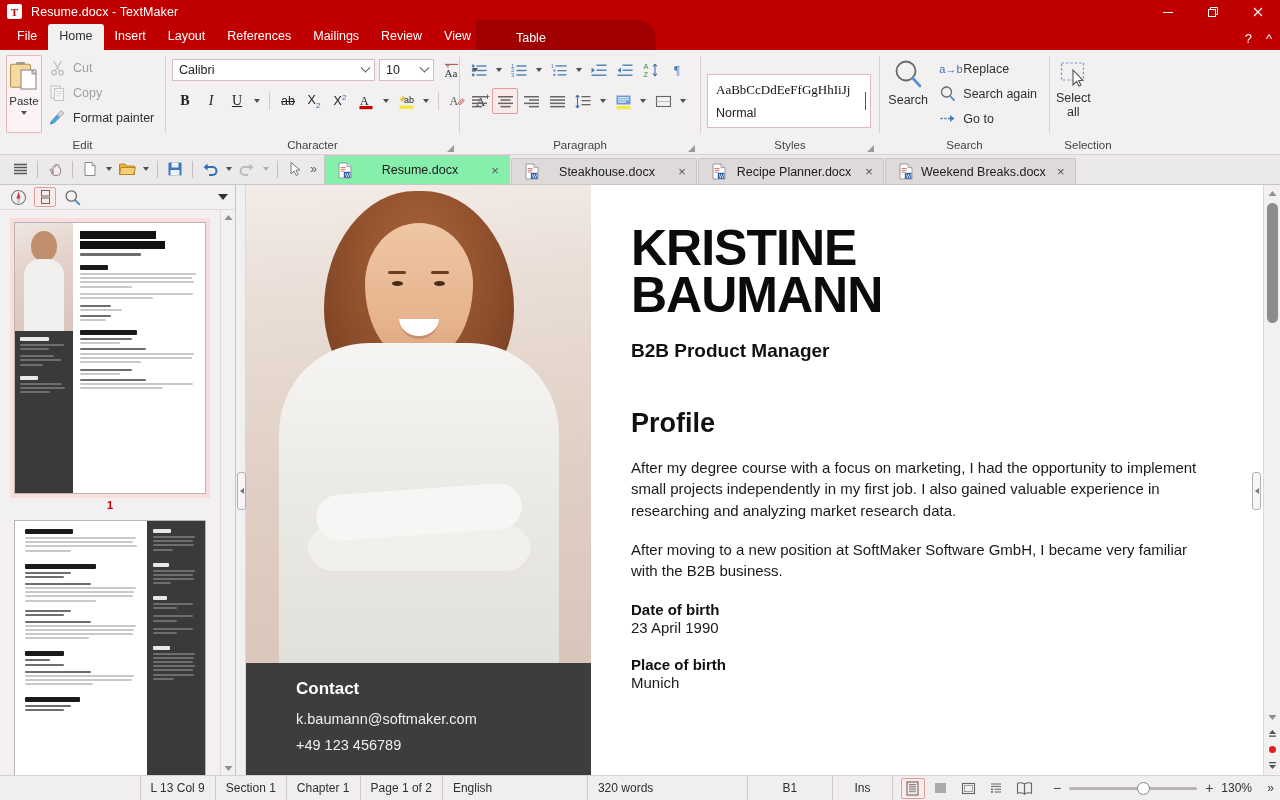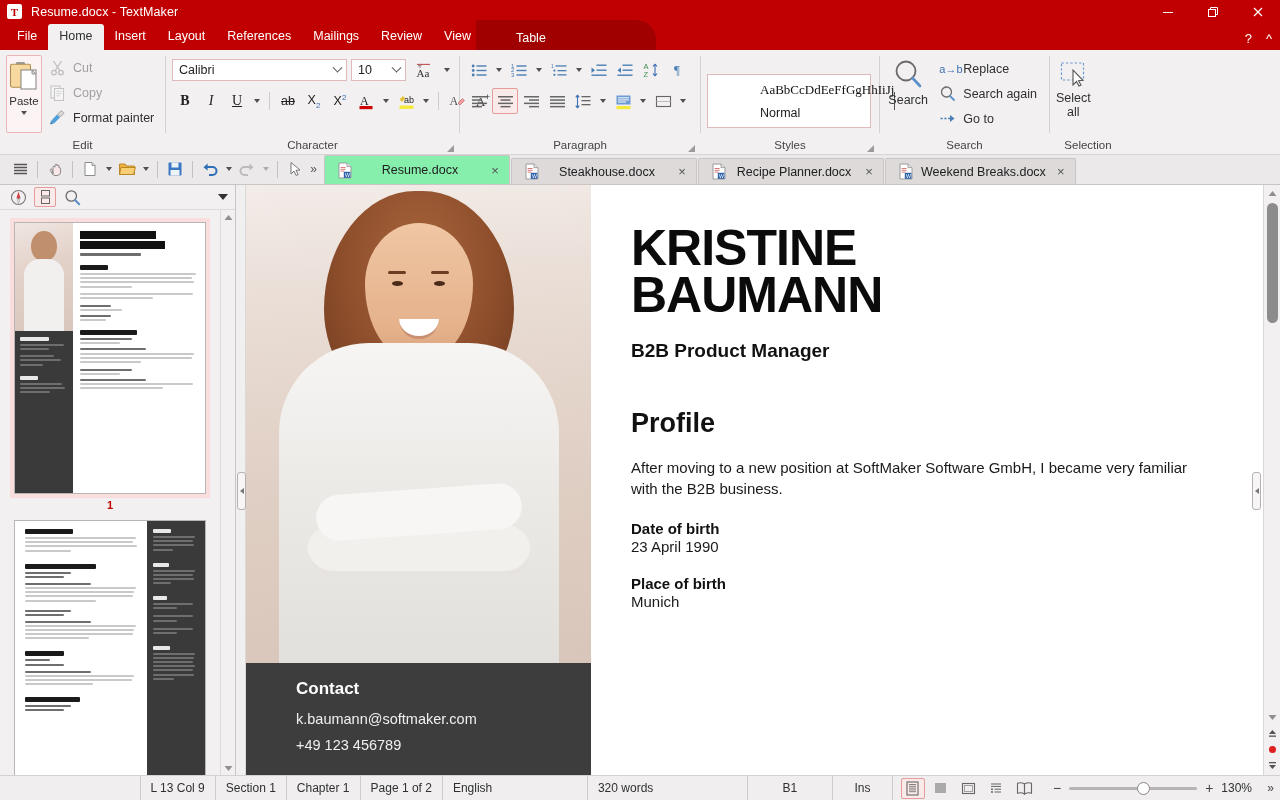--- a/index.html
+++ b/index.html
@@ -83,39 +83,39 @@
   .char-top { display: flex; align-items: center; gap: 4px; }
   .combo {
     height: 22px; border: 1px solid #e0baba; background: #fff; display: flex; align-items: center;
     padding: 0 0 0 6px; font-size: 12.5px; color: #222;
   }
   .combo .cb-text { flex: 1; white-space: nowrap; overflow: hidden; }
   .combo .cb-arrow {
     width: 18px; display: flex; align-items: center; justify-content: center; height: 100%;
   }
   .chev { width: 7px; height: 7px; border-right: 1.4px solid #555; border-bottom: 1.4px solid #555; transform: rotate(45deg) translate(-2px,-2px); }
-  .font-combo { width: 175px; }
+  .font-combo { width: 203px; }
   .size-combo { width: 55px; }
 
   .tool {
     width: 26px; height: 26px; display: flex; align-items: center; justify-content: center;
     border-radius: 2px; position: relative;
   }
   .tool.on { background: #fbeaea; border: 1px solid #e79b9b; }
   .tool-sm-caret { width: 14px; height: 26px; display: flex; align-items: center; justify-content: center; border-radius: 2px;}
   .char-bot { display: flex; align-items: center; }
   .vdiv { width: 1px; height: 18px; background: #cfcbcb; margin: 0 5px; }
   .para-row { display: flex; align-items: center; }
 
   
   .style-box {
     width: 164px; height: 54px; border: 1px solid #e0baba; background: #fff;
     display: flex; align-items: center; padding: 0 4px 0 8px;
   }
-  .style-inner { flex: 1; margin-left: 44px; }
+  .style-inner { flex: 1; }
   .style-sample { font-family: "Liberation Serif", serif; font-size: 13px; color: #111; }
   .style-name { font-size: 12.5px; color: #222; margin-top: 8px; }
 
   
   .search-big { display: flex; flex-direction: column; align-items: center; width: 56px; padding-top: 2px;}
   .search-big-label { font-size: 12.5px; color: #303030; margin-top: 1px; }
 
   
   .sel-big { display: flex; flex-direction: column; align-items: flex-start; width: 64px; padding-top: 3px; }
   .sel-big-label { font-size: 12.5px; color: #303030; text-align: center; line-height: 14px; }
@@ -968,20 +968,21 @@
               <div class="contact-l">k.baumann@softmaker.com</div>
               <div class="contact-l" style="margin-bottom:0">+49 123 456789</div>
             </div>
           </div>
 
           <div class="page-text-col">
             <div class="res-name">KRISTINE</div>
             <div class="res-name">BAUMANN</div>
             <div class="res-role">B2B Product Manager</div>
             <div class="res-sec">Profile</div>
+            <div class="res-p">After my degree course with a focus on marketing, I had the opportunity to implement small projects independently in my first job. I also gained valuable experience in researching and analyzing market research data.</div>
             <div class="res-p">After moving to a new position at SoftMaker Software GmbH, I became very familiar with the B2B business.</div>
             <div class="res-lblh">Date of birth</div>
             <div class="res-lblv">23 April 1990</div>
             <div class="res-lblh">Place of birth</div>
             <div class="res-lblv">Munich</div>
           </div>
         </div>
 
         <div class="handle" style="left:1px;top:287px">
           <i class="hand-arrow left"></i>

